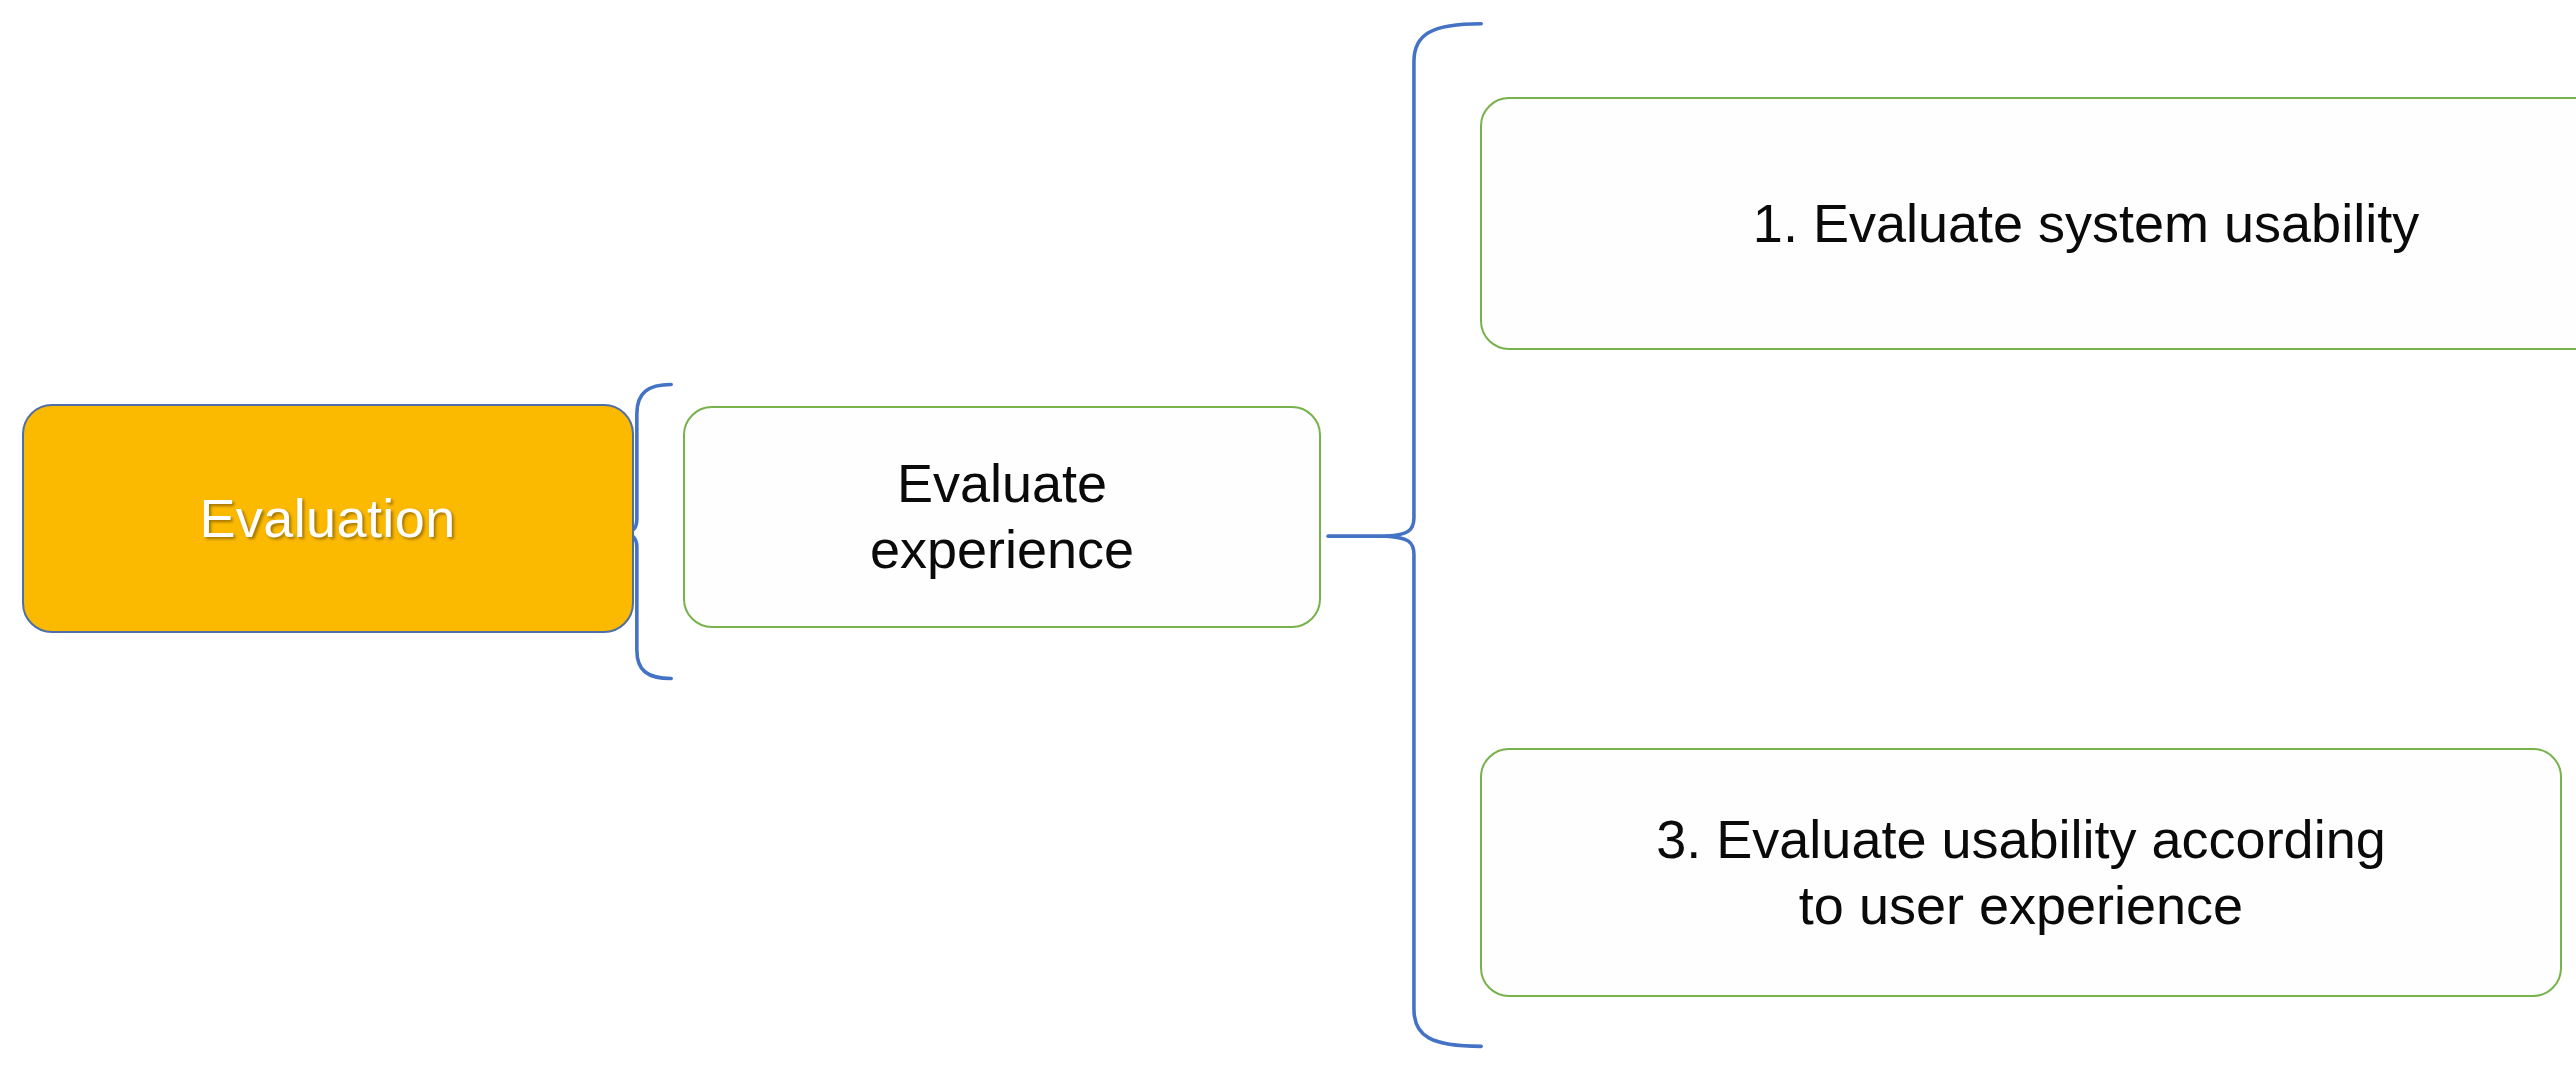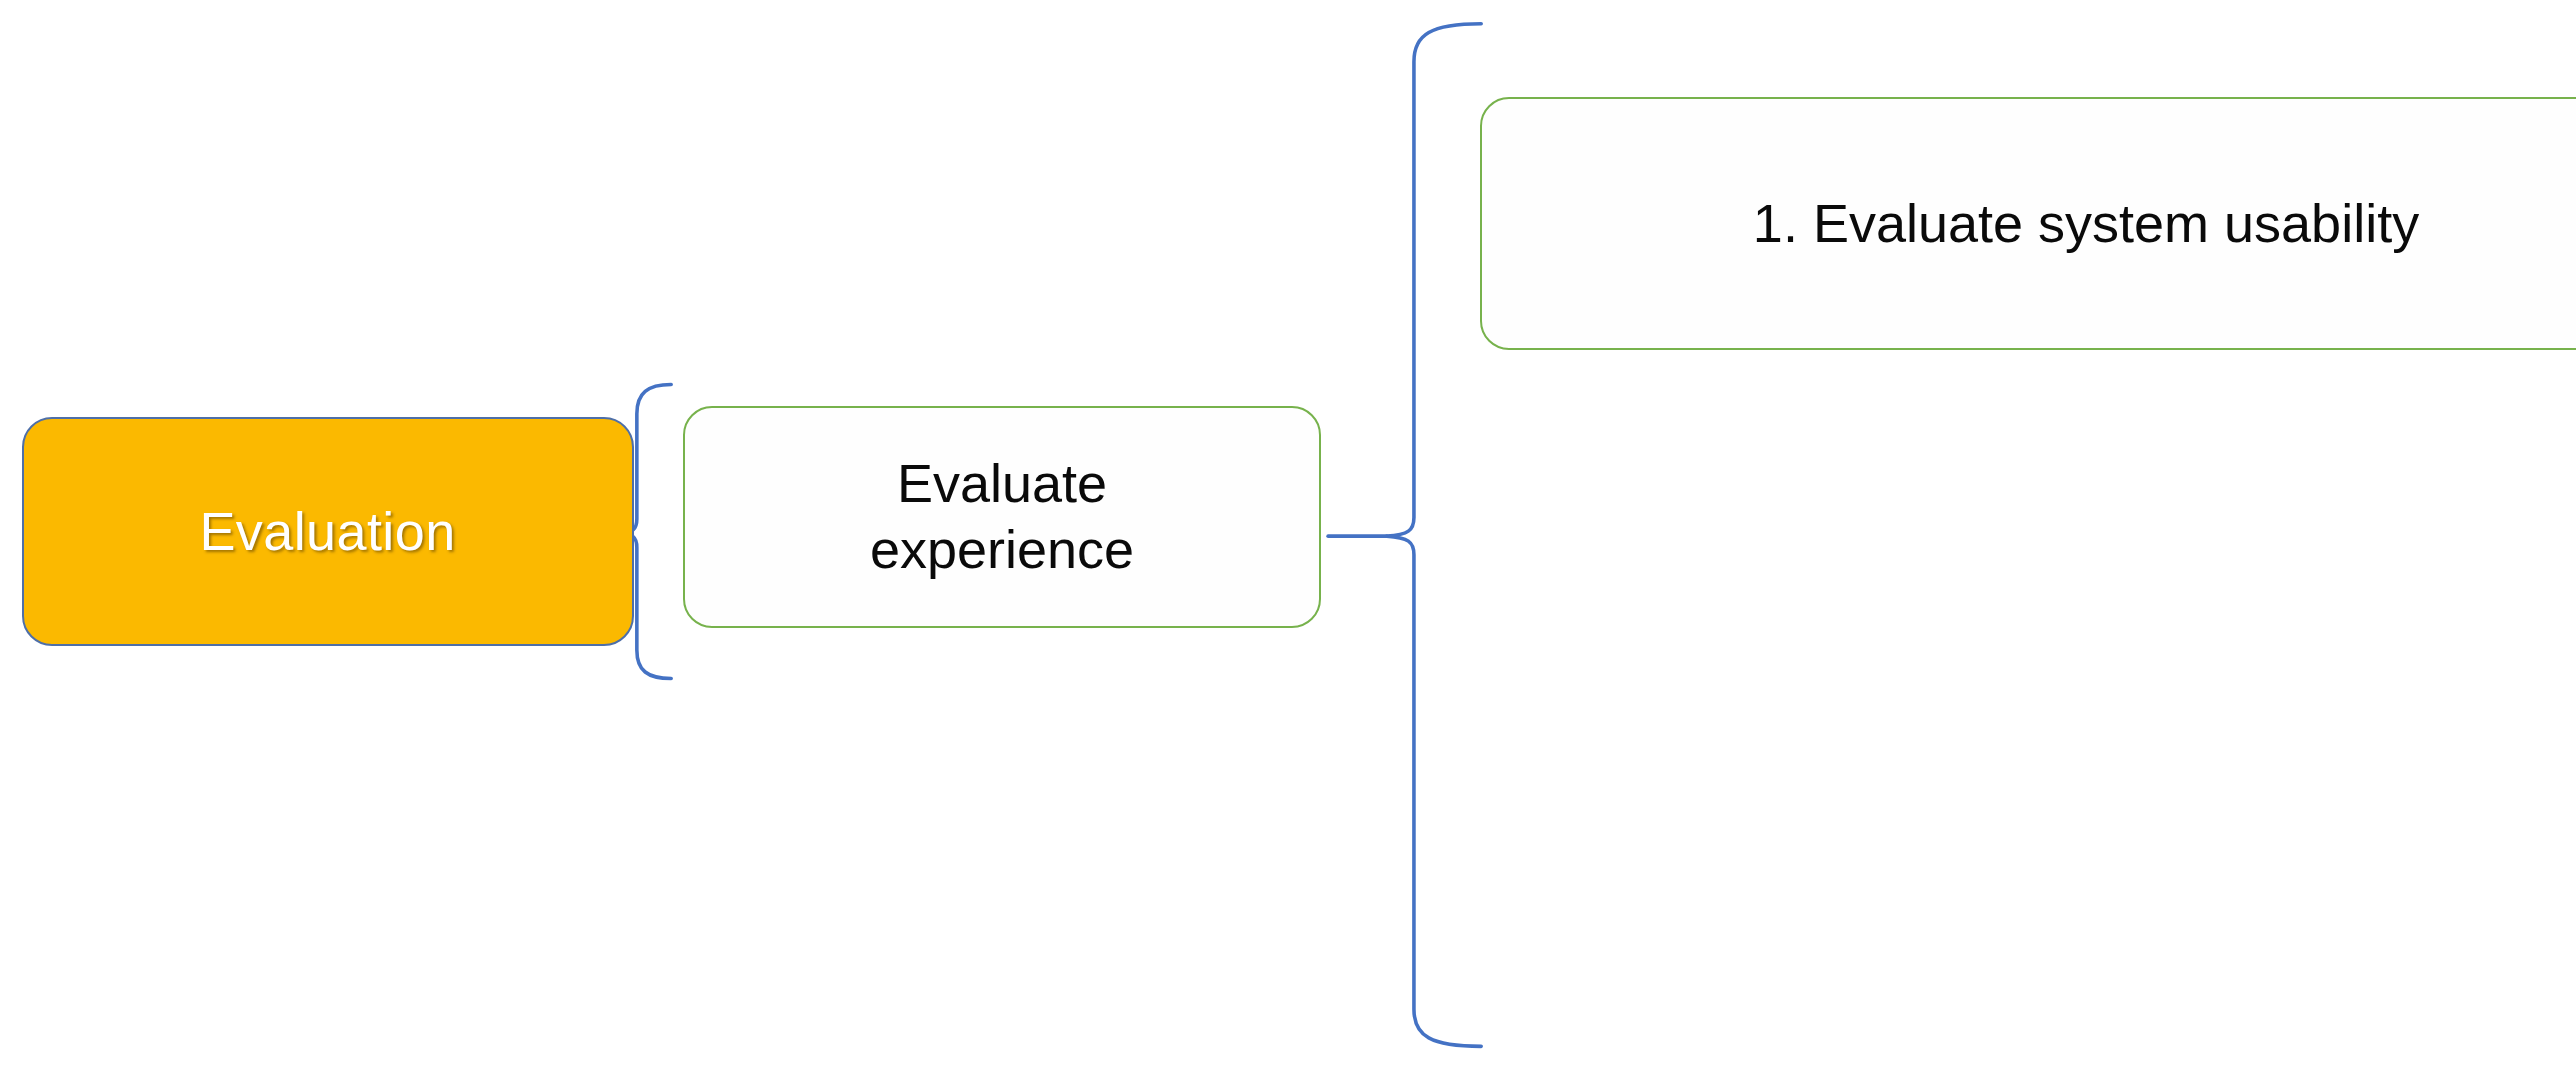--- a/index.html
+++ b/index.html
@@ -16,21 +16,21 @@
     width: 2576px;
     height: 1068px;
     background: #ffffff;
     overflow: hidden;
   }
 
   
   .root-node {
     position: absolute;
     left: 21.5px;
-    top: 417px;
+    top: 404px;
     width: 612px;
     height: 229px;
     box-sizing: border-box;
     background: #FBB900;
     border: 2.9px solid #4E6FA8;
     border-radius: 30px;
     display: flex;
     align-items: center;
     justify-content: center;
   }
@@ -142,15 +142,21 @@
       <span>Evaluate</span><br>
       <span>experience</span>
     </span>
   </div>
 
   <div class="node" id="node-item-1">
     <span class="node-label">1. Evaluate system usability</span>
   </div>
 
 
+  <div class="node" id="node-item-3">
+    <span class="node-label">
+      <span>3. Evaluate usability according</span><br>
+      <span>to user experience</span>
+    </span>
+  </div>
 
 </div>
 
 
 </body></html>

